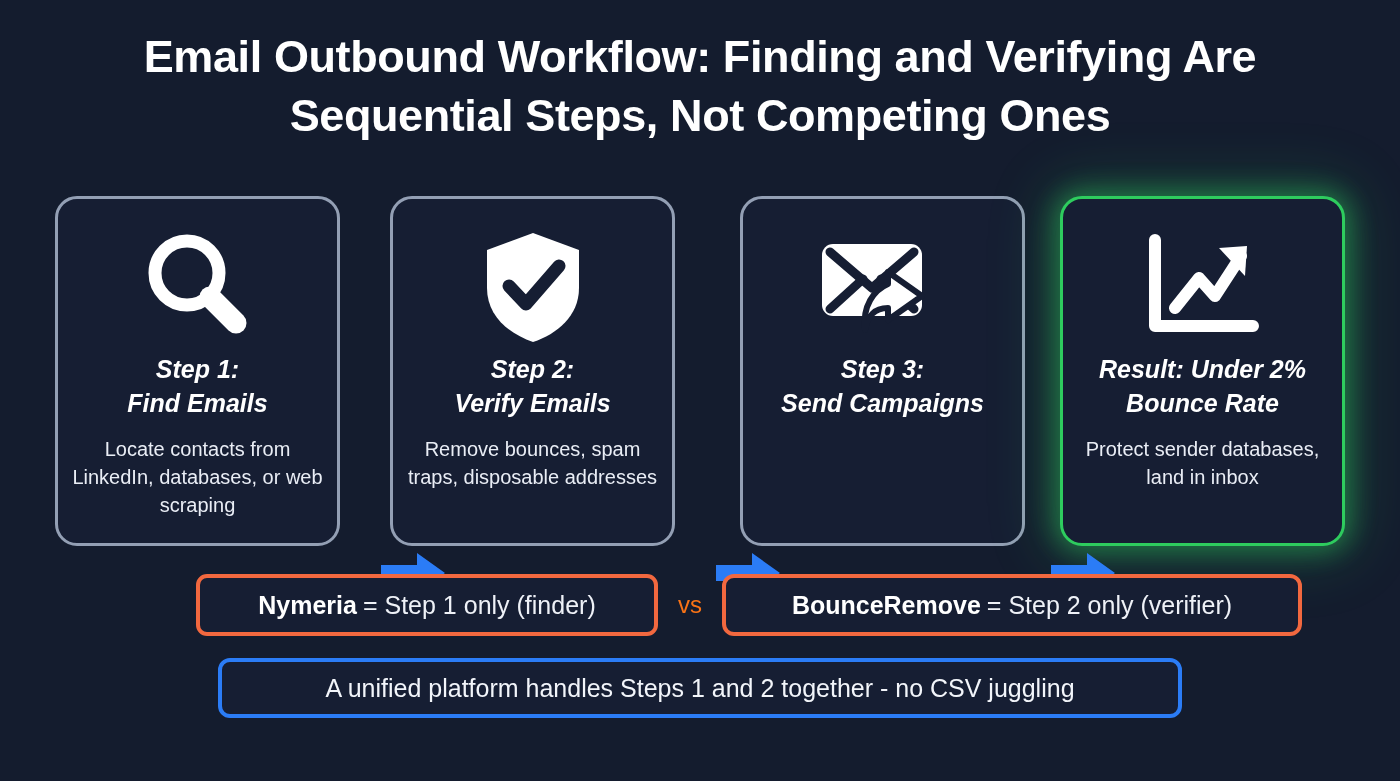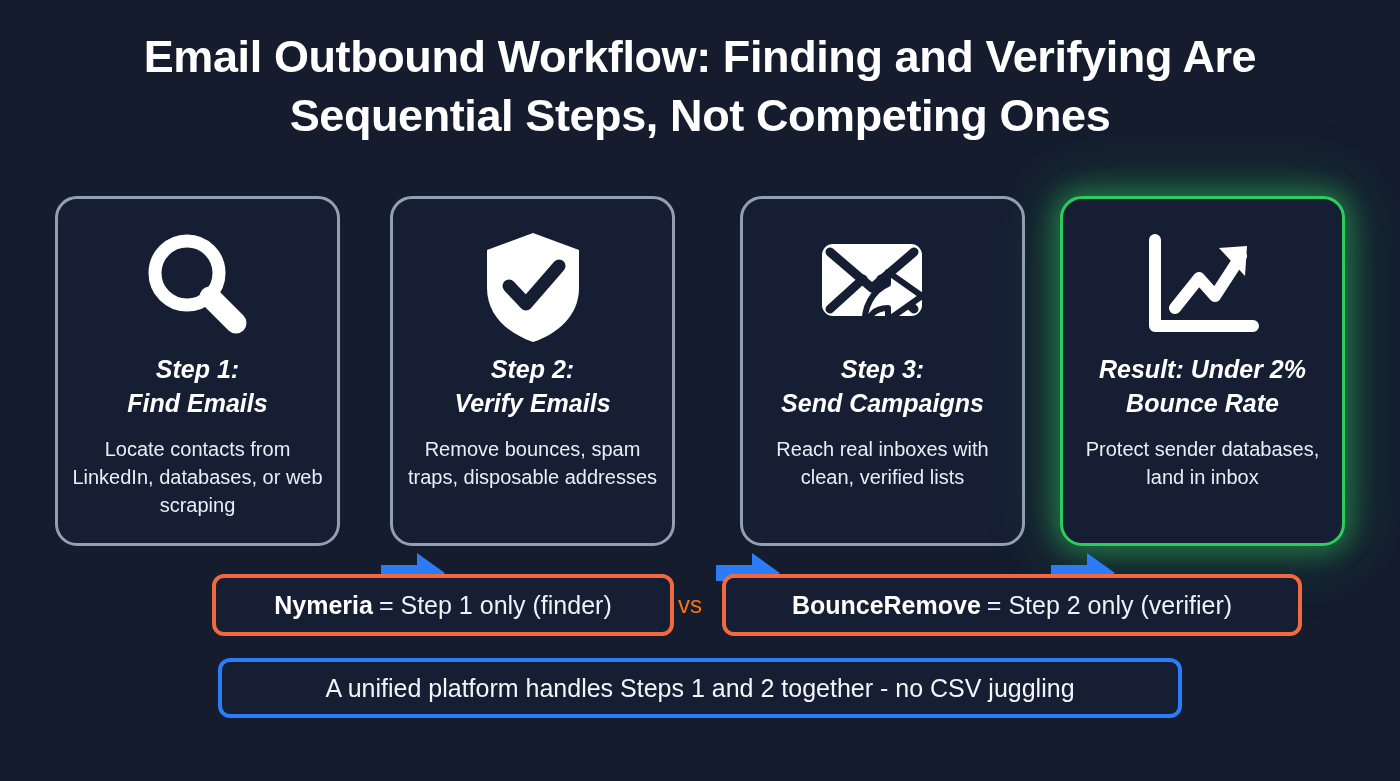--- a/index.html
+++ b/index.html
@@ -124,21 +124,21 @@
     padding: 0 22px;
     color: #eef1f7;
     font-size: 25px;
     white-space: nowrap;
   }
   .pill b {
     color: #ffffff;
     font-weight: bold;
     margin-right: 6px;
   }
-  #pill-left  { left: 212px; width: 462px; }
+  #pill-left  { left: 196px; width: 462px; border-radius: 11px; }
   #pill-right { left: 722px; width: 580px; }
 
   #vs-label {
     position: absolute;
     left: 658px;
     top: 0;
     width: 64px;
     height: 62px;
     display: flex;
     align-items: center;
@@ -201,21 +201,20 @@
       <div class="card-icon">
         <svg width="130" height="110" viewBox="0 0 130 110" aria-hidden="true">
           <rect x="4" y="12" width="100" height="72" rx="11" fill="#ffffff"></rect>
           <path d="M12 20 L54 56 L96 20" fill="none" stroke="#161e33" stroke-width="9" stroke-linecap="round" stroke-linejoin="round"></path>
           <line x1="12" y1="77" x2="45" y2="47" stroke="#161e33" stroke-width="9" stroke-linecap="round"></line>
           <line x1="96" y1="77" x2="63" y2="47" stroke="#161e33" stroke-width="9" stroke-linecap="round"></line>
           <path d="M70 52 L70 40 L104 64 L70 88 L70 76 C56 76 50 84 47 98 C44 74 56 58 70 52 Z" fill="#ffffff" stroke="#161e33" stroke-width="6" stroke-linejoin="round"></path>
         </svg>
       </div>
       <div class="card-title">Step 3:<br>Send Campaigns</div>
-      <div class="card-desc">Reach real inboxes with clean, verified lists</div>
     </div>
 
     <div class="card c4">
       <div class="card-icon">
         <svg width="120" height="110" viewBox="0 0 120 110" aria-hidden="true">
           <path d="M12 8 L12 94 L110 94" fill="none" stroke="#ffffff" stroke-width="12" stroke-linecap="round" stroke-linejoin="round"></path>
           <path d="M32 76 L56 46 L72 64 L98 24" fill="none" stroke="#ffffff" stroke-width="12" stroke-linecap="round" stroke-linejoin="round"></path>
           <path d="M76 16 L104 14 L102 44 Z" fill="#ffffff"></path>
         </svg>
       </div>

